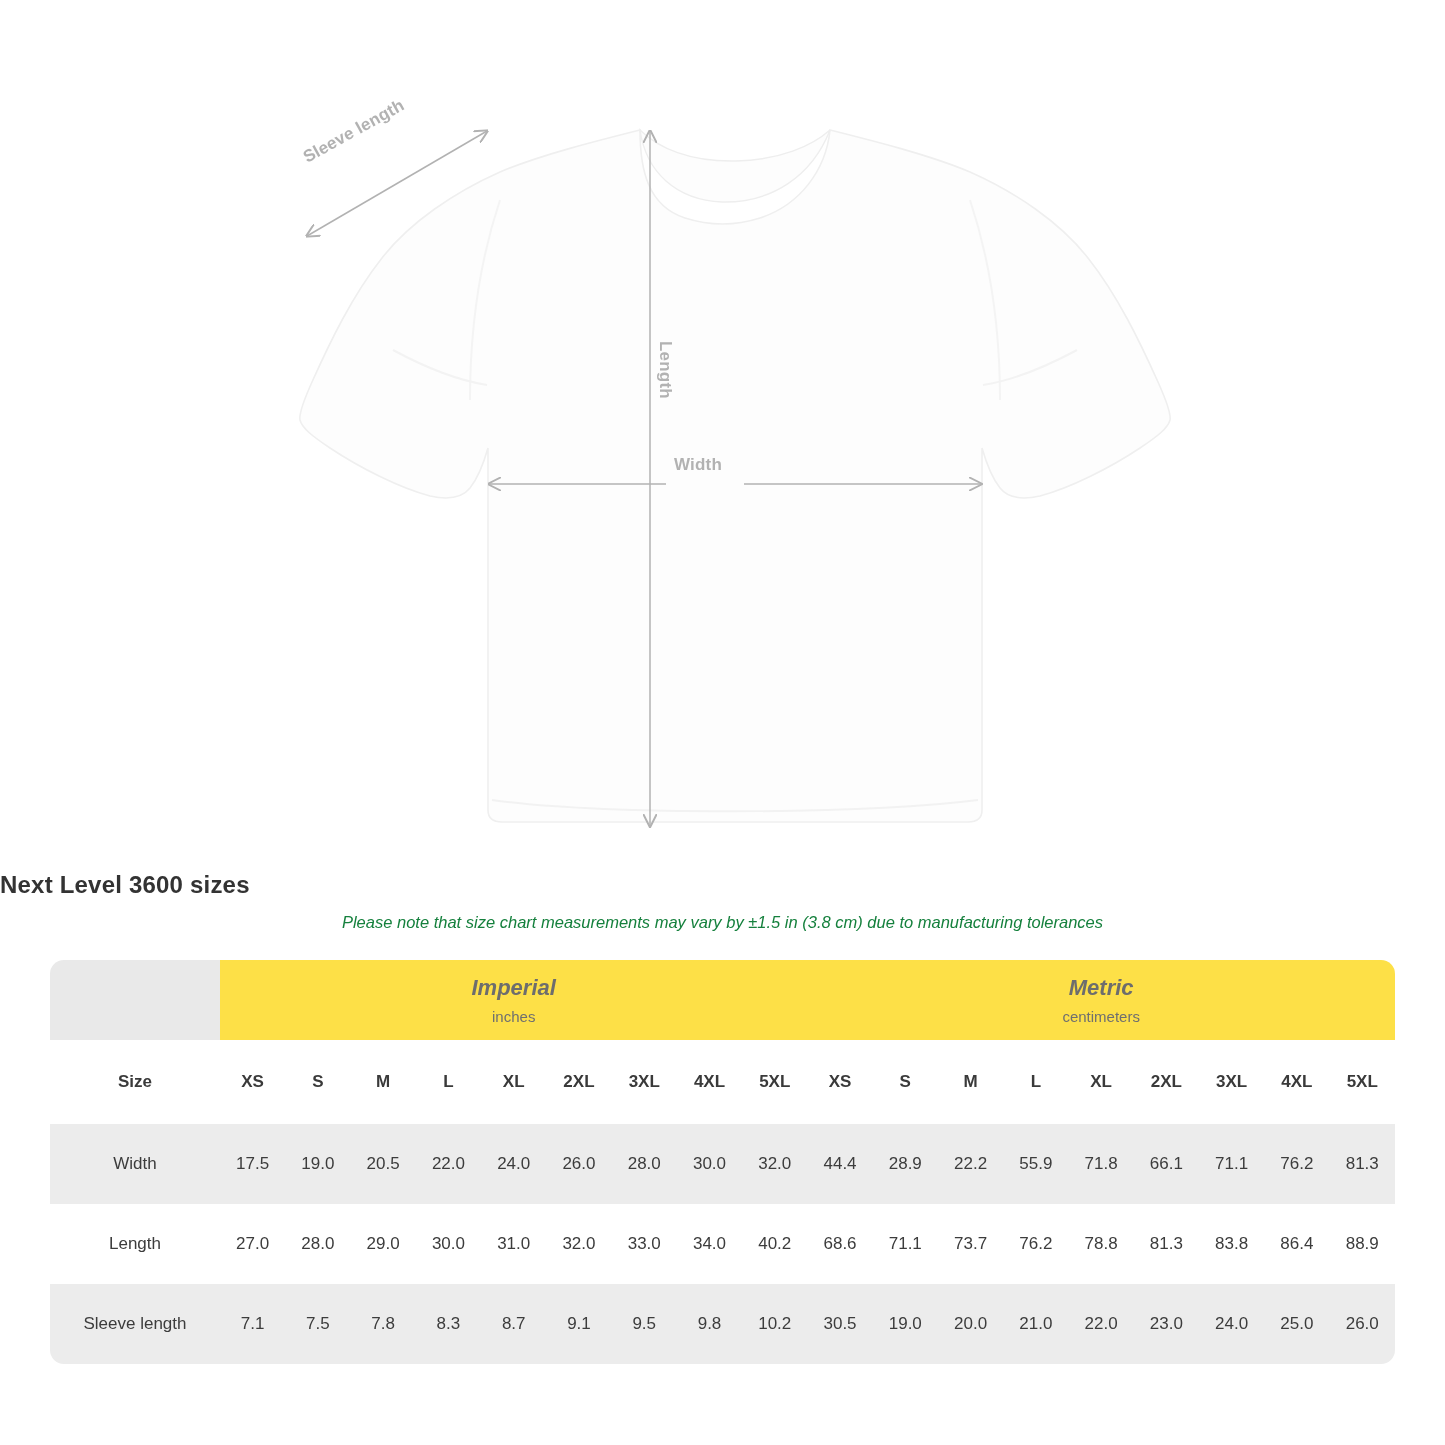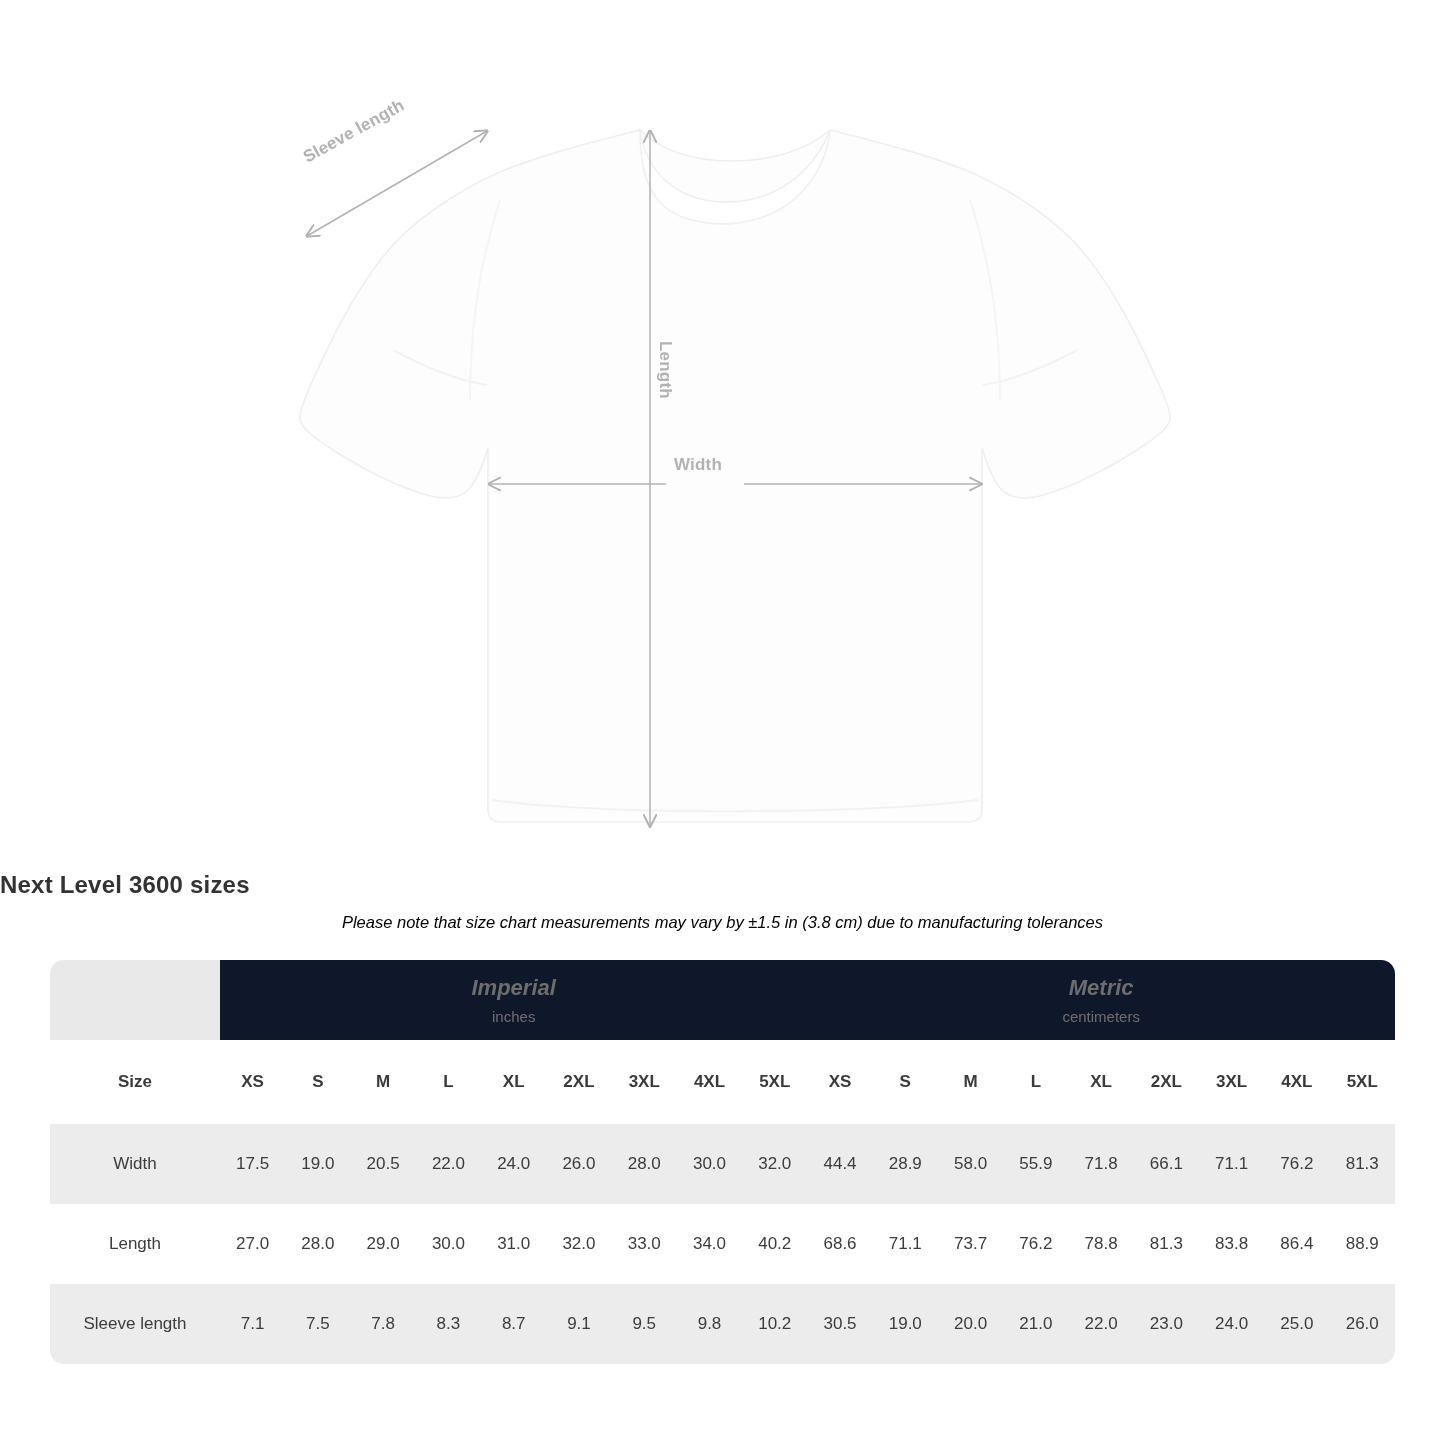--- a/index.html
+++ b/index.html
@@ -61,21 +61,21 @@
     font-size: 24px;
     font-weight: bold;
     color: #333333;
     margin: 26px 0 0 0;
     letter-spacing: .2px;
   }
   .subtitle {
     text-align: center;
     font-size: 16.5px;
     font-style: italic;
-    color: #000000;
+    color: #15803d;
     margin: 14px 0 0 0;
   }
 
   
   .table-wrap {
     margin: 28px 50px 0 50px;
     border-radius: 14px;
     overflow: hidden;
   }
   table.sizes {
@@ -86,21 +86,21 @@
   table.sizes td, table.sizes th {
     text-align: center;
     font-size: 17px;
     color: #3c3c3c;
     padding: 0;
     height: 80px;
     font-weight: normal;
     border: none;
   }
   .unit-head {
-    background: #0f172a;
+    background: #fde047;
     height: 110px;
   }
   .unit-head .uname {
     font-size: 22px;
     font-style: italic;
     font-weight: bold;
     color: #6d6d6d;
     line-height: 1.15;
   }
   .unit-head .usub {
@@ -252,21 +252,21 @@
             <td>19.0</td>
             <td>20.5</td>
             <td>22.0</td>
             <td>24.0</td>
             <td>26.0</td>
             <td>28.0</td>
             <td>30.0</td>
             <td>32.0</td>
             <td>44.4</td>
             <td>28.9</td>
-            <td>58.0</td>
+            <td>22.2</td>
             <td>55.9</td>
             <td>71.8</td>
             <td>66.1</td>
             <td>71.1</td>
             <td>76.2</td>
             <td>81.3</td>
           </tr>
           <tr class="row-plain">
             <td class="rowname">Length</td>
             <td>27.0</td>

